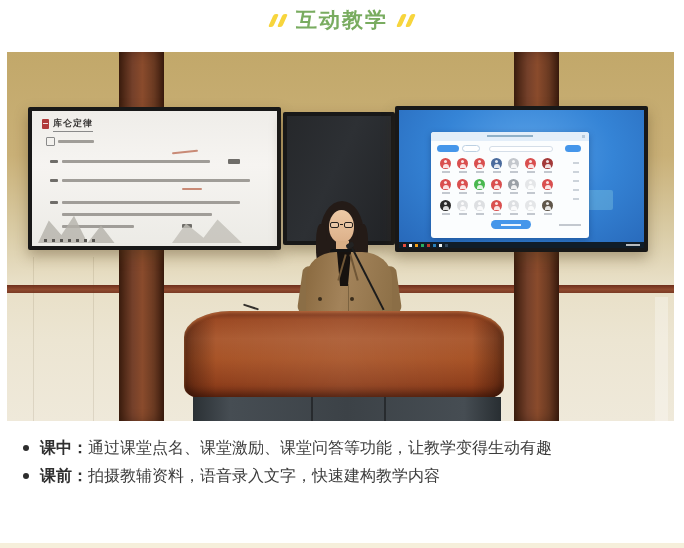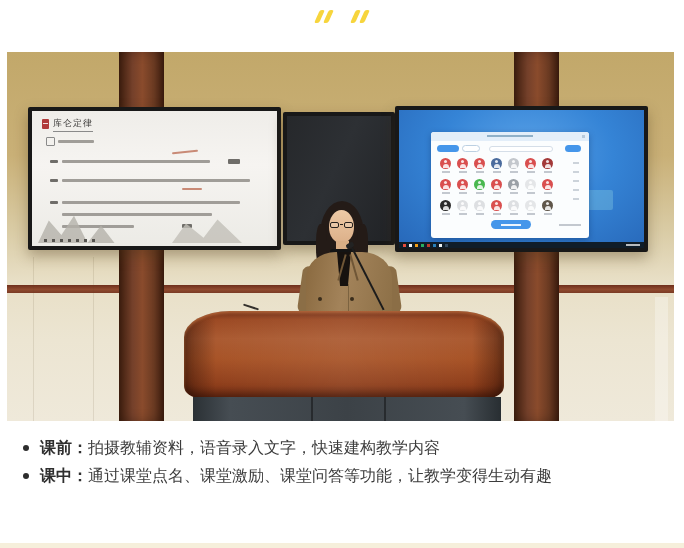--- a/index.html
+++ b/index.html
@@ -26,21 +26,21 @@
   .pillar { position:absolute; top:0; height:369px; width:45px;
     background:linear-gradient(90deg,#42200f,#74402a 30%,#8a4b2c 52%,#6a3a22 78%,#3f1d0e);
     box-shadow:inset 0 0 12px rgba(0,0,0,.25); }
 
   .tv { position:absolute; background:#181818; border-radius:2px; padding:4px;
     box-shadow:0 6px 14px rgba(70,50,20,.35); }
   .tv-screen { position:relative; width:100%; height:100%; overflow:hidden; }
 
   
   .ls { background:linear-gradient(180deg,#efede9,#f6f4f1 40%,#ecebe6); }
-  .slide-title { position:absolute; left:21px; top:6px; font-size:9px; font-weight:normal;
+  .slide-title { position:absolute; left:21px; top:6px; font-size:9px; font-weight:bold;
     color:#3d3b3a; letter-spacing:1px; border-bottom:1px solid #8a8a8a; padding-bottom:1px; }
   .slide-title-icon { position:absolute; left:10px; top:8px; width:7px; height:10px; background:#b03a3a; border-radius:1px; }
   .slide-title-icon i { position:absolute; left:1px; top:4px; width:5px; height:1px; background:#f2dede; }
   .q-icon { position:absolute; left:14px; top:26px; width:9px; height:9px; border:1px solid #8a8a8a; border-radius:1px; }
   .bar { position:absolute; height:3px; border-radius:1px; background:#a09d98; }
   .bar.dark { background:#6f6d69; }
   .squig { position:absolute; height:2px; border-radius:1px; background:#c98a76; }
   .poly { position:absolute; opacity:.8; }
   .toolbar-dot { position:absolute; bottom:4px; width:3px; height:3px; background:#55534f; }
 
@@ -115,21 +115,21 @@
   .bullet b { font-weight:bold; color:#2f2f2f; }
 
   .bottom-strip { position:absolute; left:0; top:543px; width:684px; height:5px; background:#f6efdb; }
 </style>
 </head>
 <body>
 
 <div class="stage">
 
   <div class="title-row">
-    <span class="quote"><i style="background: rgb(247, 213, 61);"></i><i style="background: rgb(247, 213, 61);"></i></span><span class="quote"><i style="background: rgb(247, 213, 61);"></i><i style="background: rgb(247, 213, 61);"></i></span>
+    <span class="quote"><i style="background: rgb(247, 213, 61);"></i><i style="background: rgb(247, 213, 61);"></i></span><span class="title-text" style="color: rgb(121, 172, 96);">互动教学</span><span class="quote"><i style="background: rgb(247, 213, 61);"></i><i style="background: rgb(247, 213, 61);"></i></span>
   </div>
 
   <div class="photo">
     <div class="rail"></div>
     <div class="panel-line" style="left:26px"></div>
     <div class="panel-line" style="left:86px"></div>
     <div class="panel-light" style="left:648px"></div>
     <div class="pillar" style="left:112px"></div>
     <div class="pillar" style="left:507px"></div>
 
@@ -339,21 +339,21 @@
 
     <div class="podium-front"></div>
     <div class="pen"></div>
     <div class="podium-base"></div>
     <div class="base-seam" style="left:304px"></div>
     <div class="base-seam" style="left:377px"></div>
   </div>
 
   <div class="bullets">
     <div class="bullet">
+      <span class="dot"></span><b>课中：</b><span>通过课堂点名、课堂激励、课堂问答等功能，让教学变得生动有趣</span>
+    </div>
+    <div class="bullet">
       <span class="dot"></span><b>课前：</b><span>拍摄教辅资料，语音录入文字，快速建构教学内容</span>
-    </div>
-    <div class="bullet">
-      <span class="dot"></span><b>课中：</b><span>通过课堂点名、课堂激励、课堂问答等功能，让教学变得生动有趣</span>
     </div>
   </div>
 
   <div class="bottom-strip" style="background: rgb(246, 239, 219);"></div>
 </div>
 
 </body></html>

